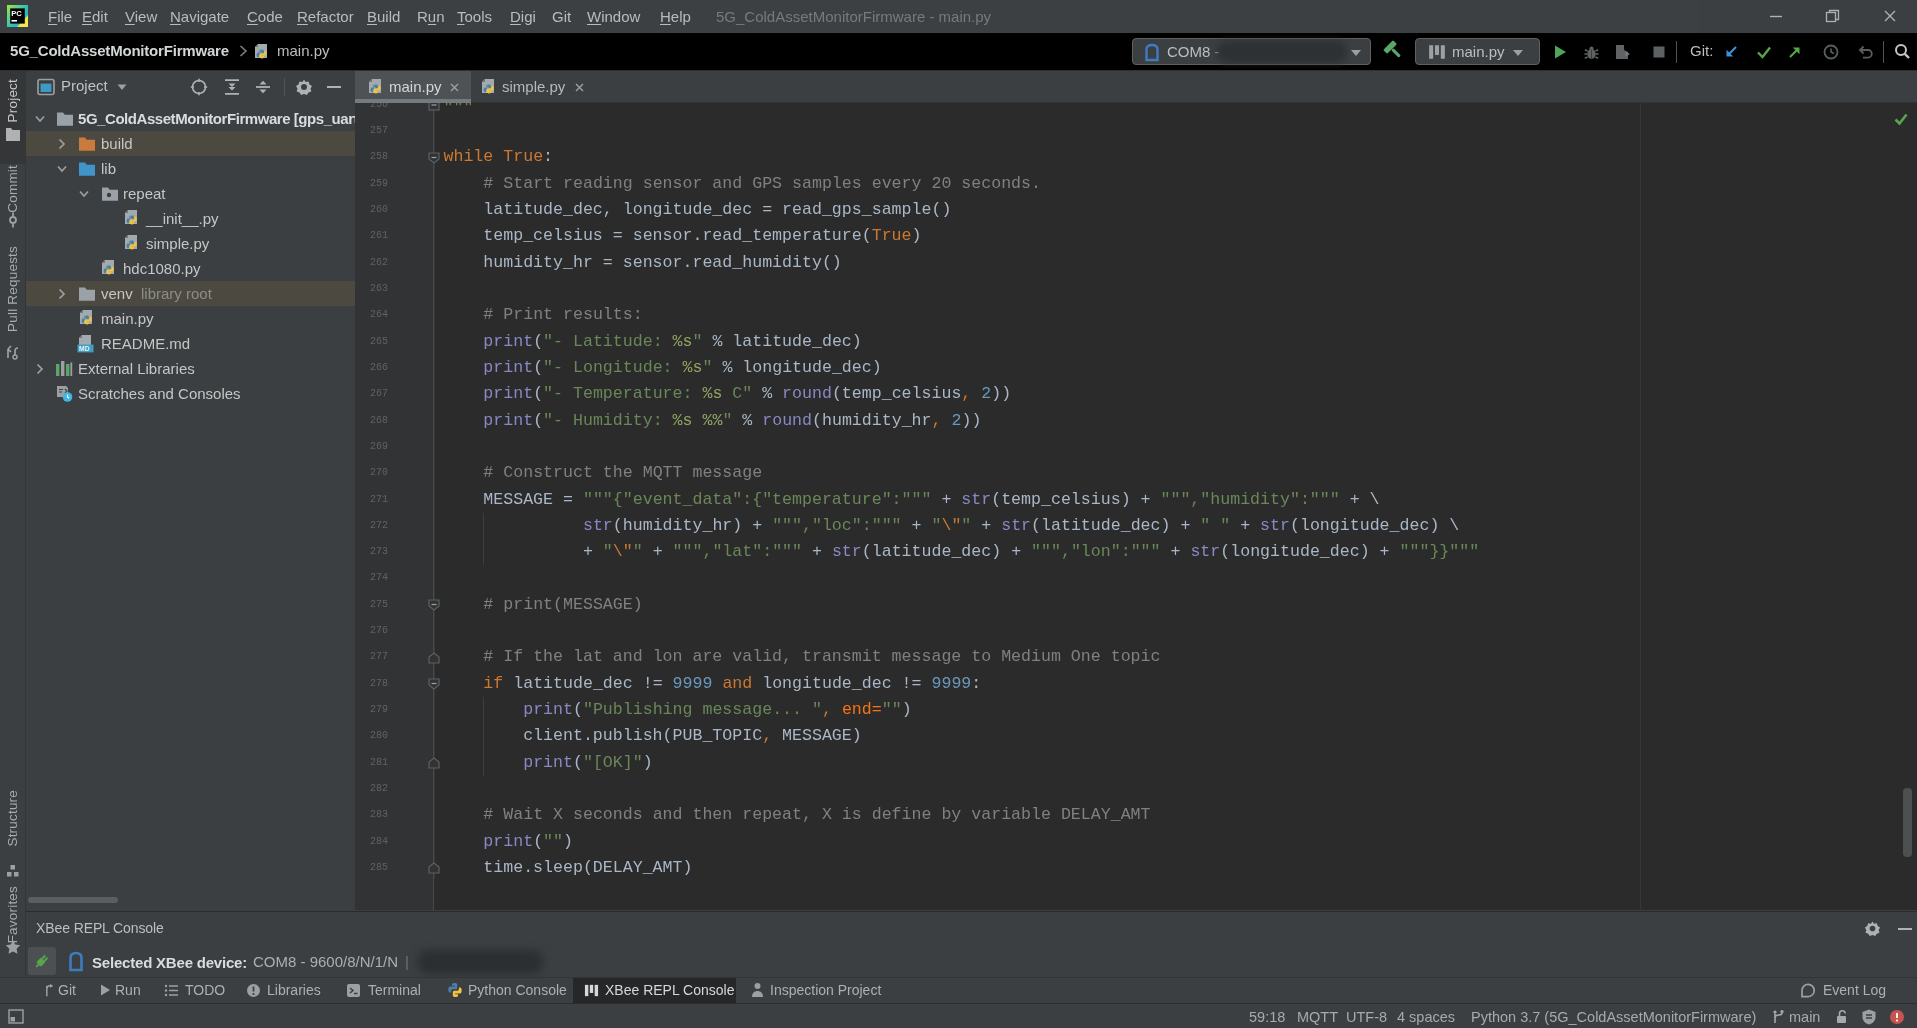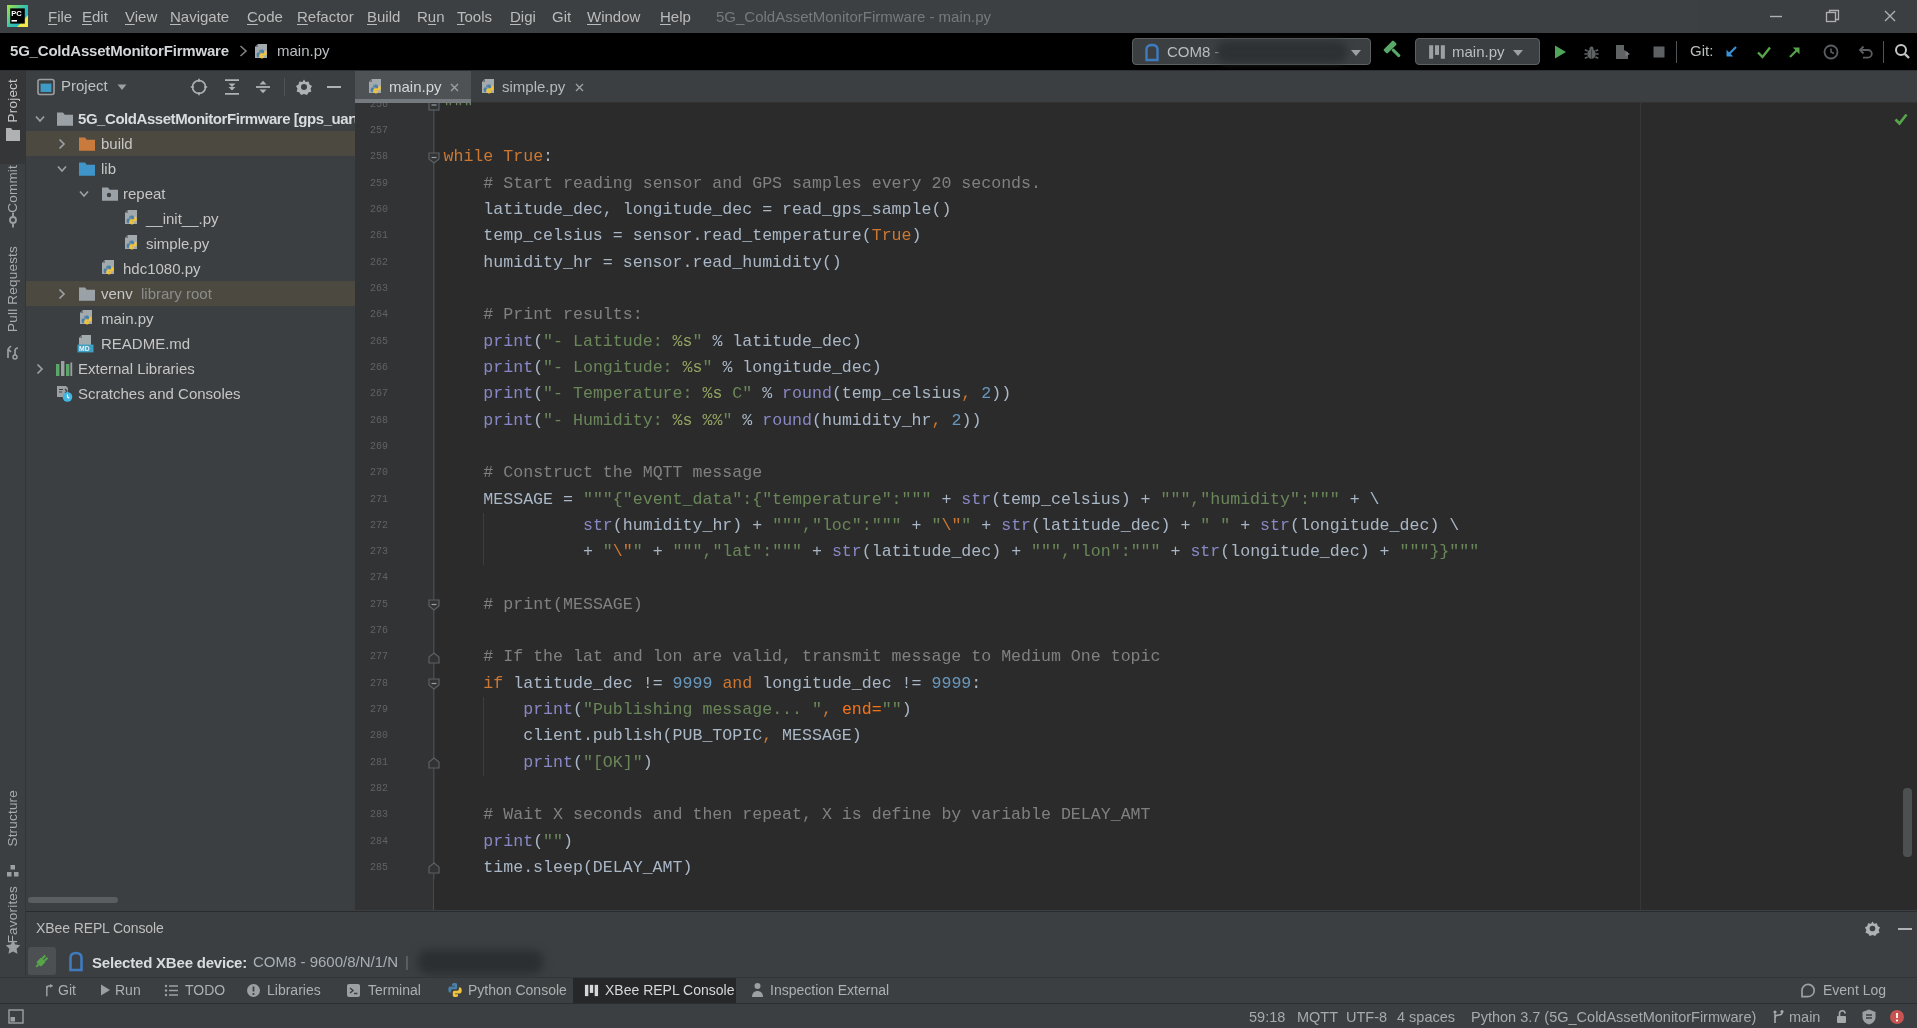--- a/index.html
+++ b/index.html
@@ -490,21 +490,21 @@
 <svg class="abs" style="left:584px;top:5px" width="15" height="15" viewBox="0 0 16 16">
 <rect x="1" y="2" width="3.6" height="12" fill="#d5d8da"></rect>
       <rect x="6.2" y="2" width="3.6" height="8.6" fill="#d5d8da"></rect>
       <rect x="11.4" y="2" width="3.6" height="12" fill="#d5d8da"></rect>
     </svg>
 <span class="tbtn" style="left:605px;color:#d5d8da">XBee REPL Console</span>
 <svg class="abs" style="left:750px;top:4px" width="15" height="16" viewBox="0 0 15 16">
 <circle cx="7.5" cy="4" r="3" fill="#9da0a2"></circle>
       <path d="M2 15 c0 -4 2.5 -6 5.5 -6 s5.5 2 5.5 6 Z" fill="#9da0a2"></path>
     </svg>
-<span class="tbtn" style="left:770px">Inspection External</span>
+<span class="tbtn" style="left:770px">Inspection Project</span>
 <svg class="abs" style="left:1799px;top:4px" width="17" height="17" viewBox="0 0 17 17">
 <path d="M3 14.6 V8.4 A6.1 6.1 0 1 1 9.2 14.6 Z" fill="none" stroke="#9da0a2" stroke-width="1.7"></path>
     </svg>
 <span class="tbtn" style="left:1823px">Event Log</span>
 </div>
 <div class="abs" id="statusbar">
 <svg class="abs" style="left:8px;top:5px" width="16" height="15" viewBox="0 0 16 15">
 <rect x="1" y="1" width="14" height="13" fill="none" stroke="#9da0a2" stroke-width="1.4"></rect>
 <rect x="2.5" y="8" width="4.5" height="4.5" fill="#9da0a2"></rect>
     </svg>

